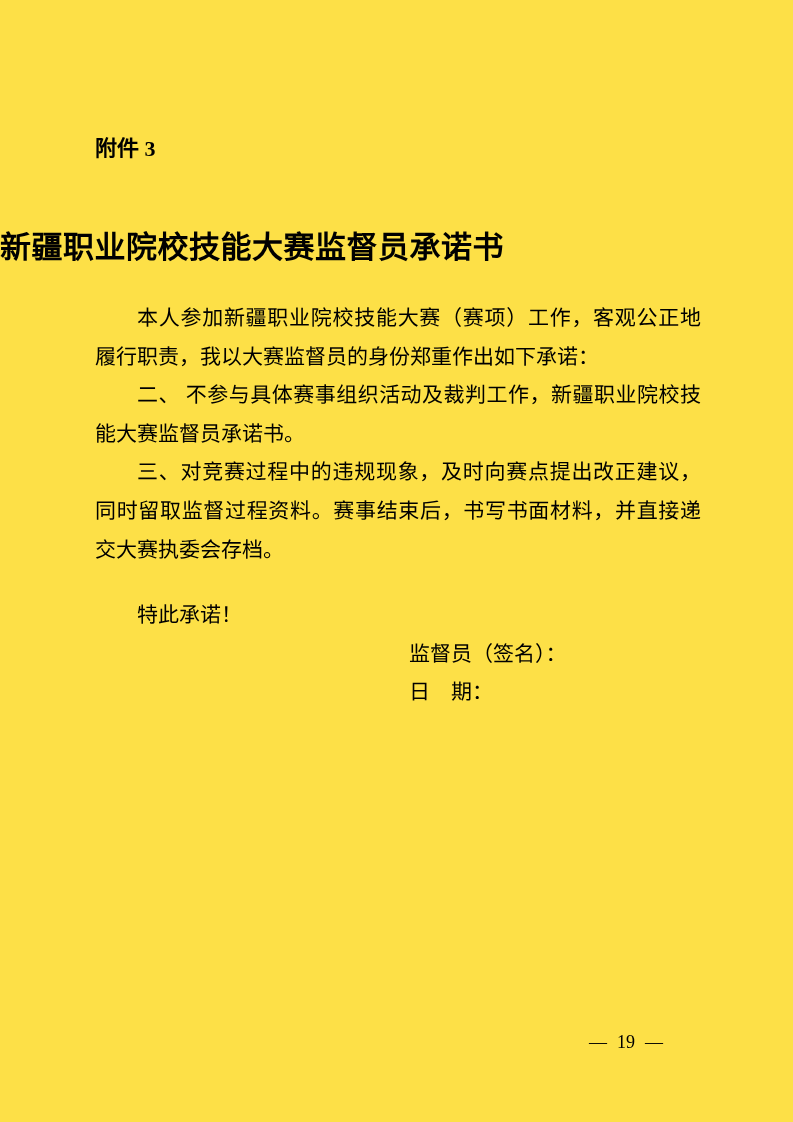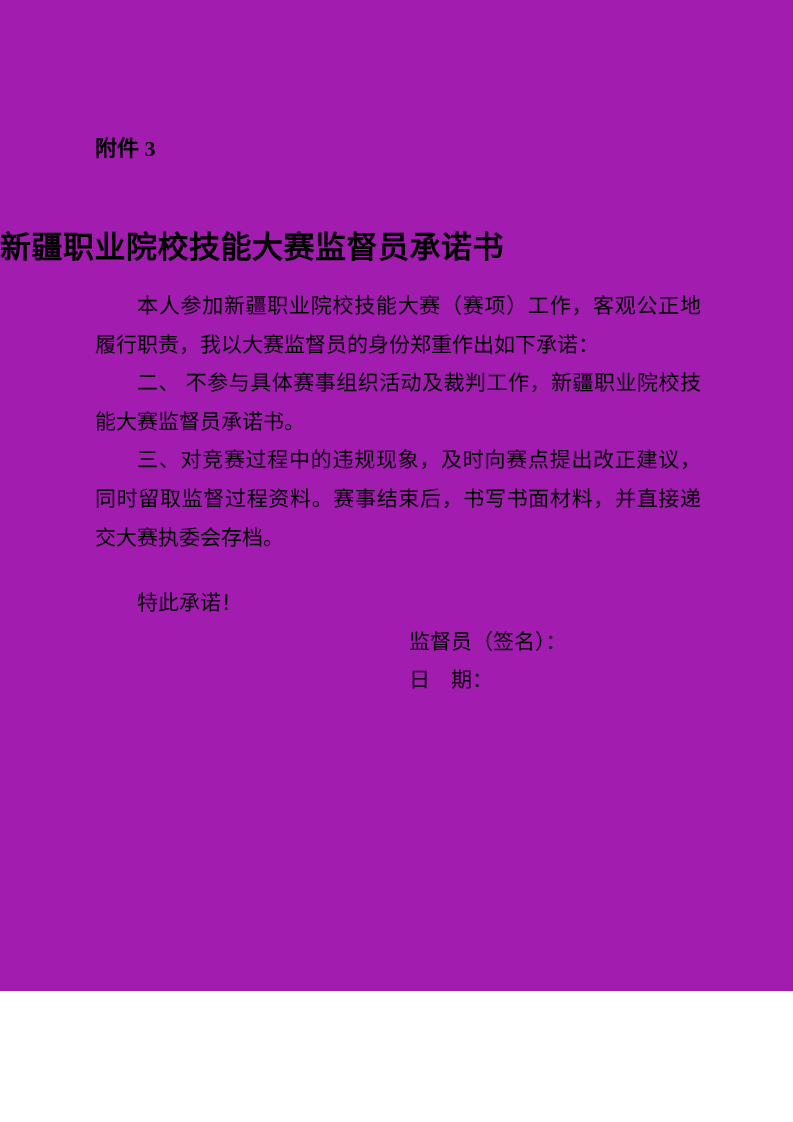--- a/index.html
+++ b/index.html
@@ -3,23 +3,23 @@
 <meta charset="utf-8">
 <style>
   html, body {
     margin: 0;
     padding: 0;
     background: #ffffff;
   }
   .page {
     position: relative;
     width: 793px;
-    height: 991px;
+    height: 1122px;
     margin: 0 auto;
-    background: #a21caf;
+    background: #fde047;
     color: #000000;
     font-family: "Liberation Serif", "DejaVu Serif", serif;
     overflow: hidden;
   }
   .attachment-label {
     position: absolute;
     left: 95px;
     top: 135px;
     font-size: 22px;
     line-height: 28px;
@@ -32,21 +32,21 @@
     top: 207px;
     text-align: left;
     font-size: 31px;
     line-height: 40px;
     font-weight: 700;
     letter-spacing: 0.5px;
   }
   .doc-body {
     position: absolute;
     left: 95px;
-    top: 287px;
+    top: 299px;
     width: 606px;
     font-size: 21px;
     line-height: 38.6px;
     text-align: justify;
     text-justify: inter-ideograph;
   }
   .doc-body p {
     margin: 0;
     padding: 0;
     text-indent: 2em;

